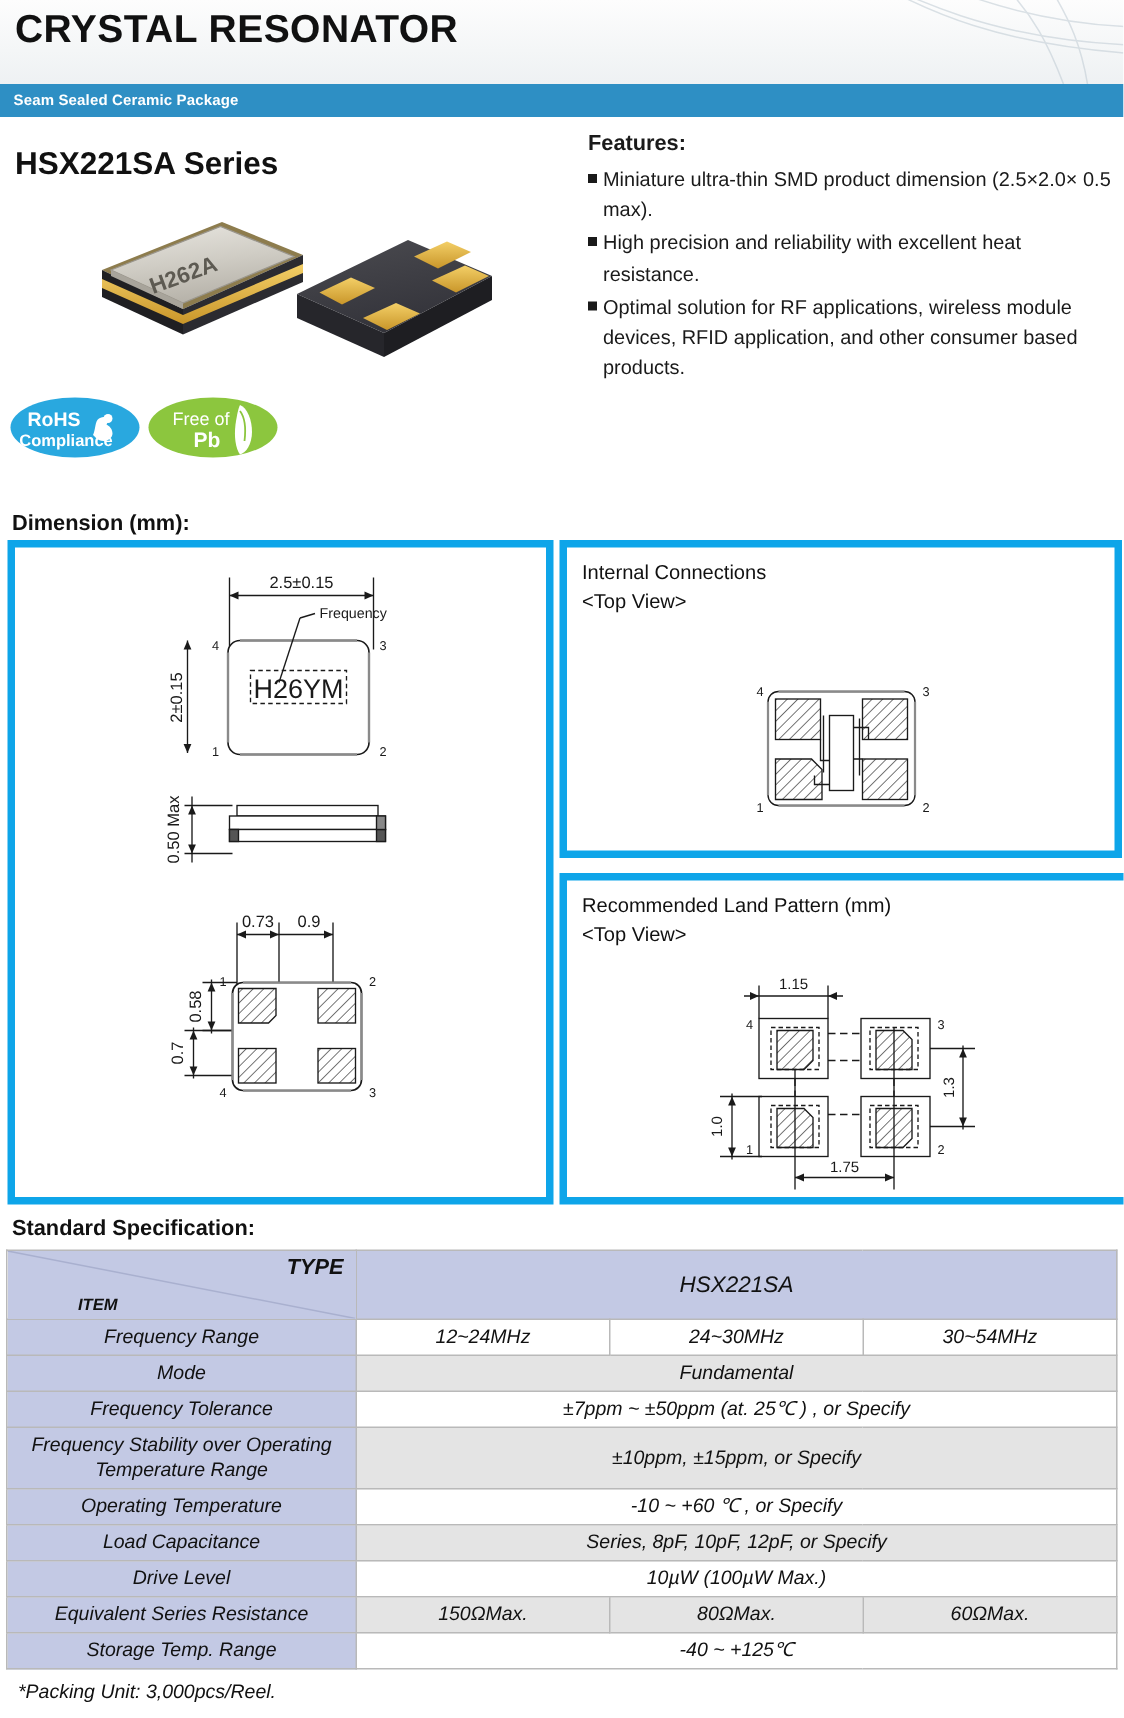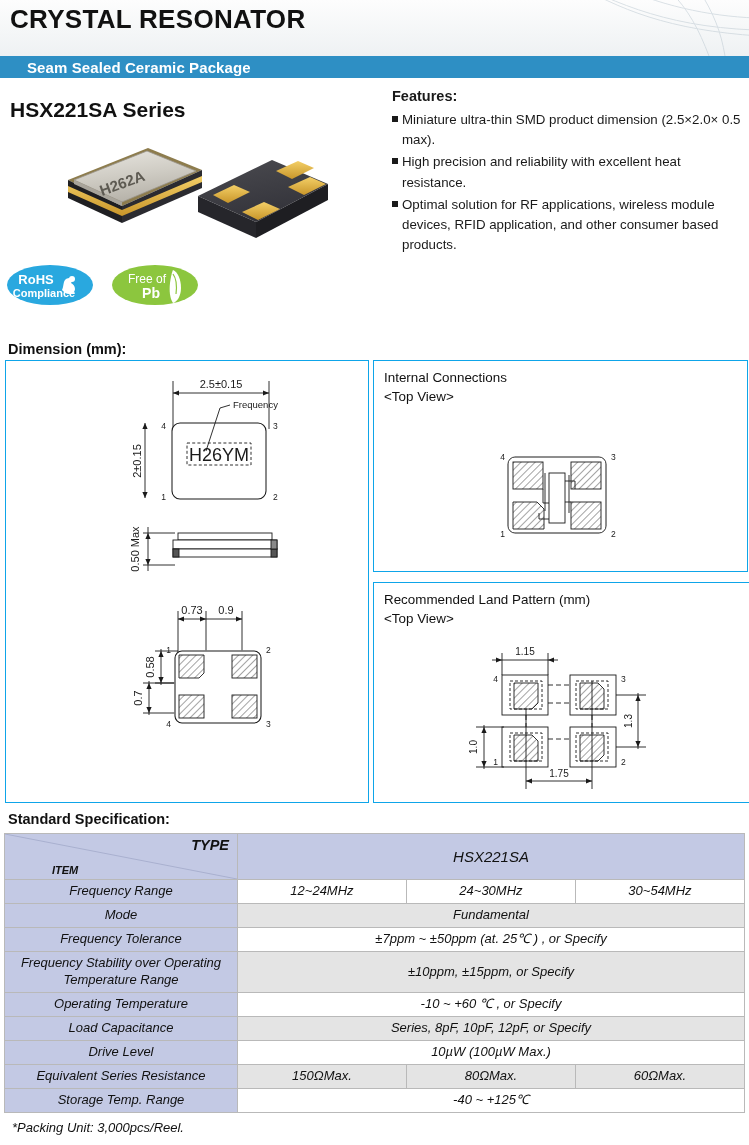--- a/index.html
+++ b/index.html
@@ -30,34 +30,34 @@
     font-size: 26px; font-weight: bold; letter-spacing: .3px;
     color: #111;
     text-align: center;
   }
   .banner {
     height: 22px;
     background: #2e8fc4;
     display: flex; align-items: center;
   }
   .banner-text {
-    color: #ffffff; font-weight: bold; font-size: 15px;
-    padding-left: 27px; letter-spacing: .1px;
+    color: #ffffff; font-weight: bold; font-size: 10px;
+    padding-left: 9px; letter-spacing: .1px;
   }
 
   
   .top-section { position: relative; height: 263px; }
   .series-title {
     position: absolute; left: 10px; top: 20px;
     font-size: 21px; font-weight: bold; color: #111;
   }
 
   .photo-area { position: absolute; left: 20px; top: 48px; width: 330px; height: 130px; }
 
-  .badges { position: absolute; left: 6px; top: 186px; display: flex; gap: 17px; align-items: flex-start; }
+  .badges { position: absolute; left: 6px; top: 186px; display: flex; gap: 4px; align-items: flex-start; }
 
   .features { position: absolute; left: 392px; top: 10px; width: 350px; }
   .features-title { font-size: 14.5px; font-weight: bold; margin-bottom: 6px; }
   .feat-item {
     display: flex; align-items: flex-start;
     font-size: 13.3px; line-height: 1.52; margin-bottom: 2px;
   }
   .feat-bullet {
     width: 6px; height: 6px; background: #1a1a1a;
     margin-top: 6px; margin-right: 4px; flex: 0 0 auto;
@@ -67,24 +67,23 @@
   
   .section-label {
     font-size: 14.5px; font-weight: bold; color: #111;
     margin: 0 0 3px 8px;
   }
 
   
   .panels { position: relative; margin: 0 4px; height: 443px; }
   .panel {
     position: absolute;
-    border: 1px solid #0ea5e9;
+    border: 5px solid #0ea5e9;
     background: #ffffff;
     box-sizing: border-box;
-    padding-left: 24px;
   }
   .panel-left  { left: 1px;   top: 0;   width: 364px; height: 443px; }
   .panel-tr    { left: 369px; top: 0;   width: 375px; height: 212px; }
   .panel-br    { left: 369px; top: 222px; width: 446px; height: 221px; }
   .panel-title {
     position: absolute; left: 10px; top: 7px;
     font-size: 13.4px; line-height: 1.45; color: #111;
   }
 
   

